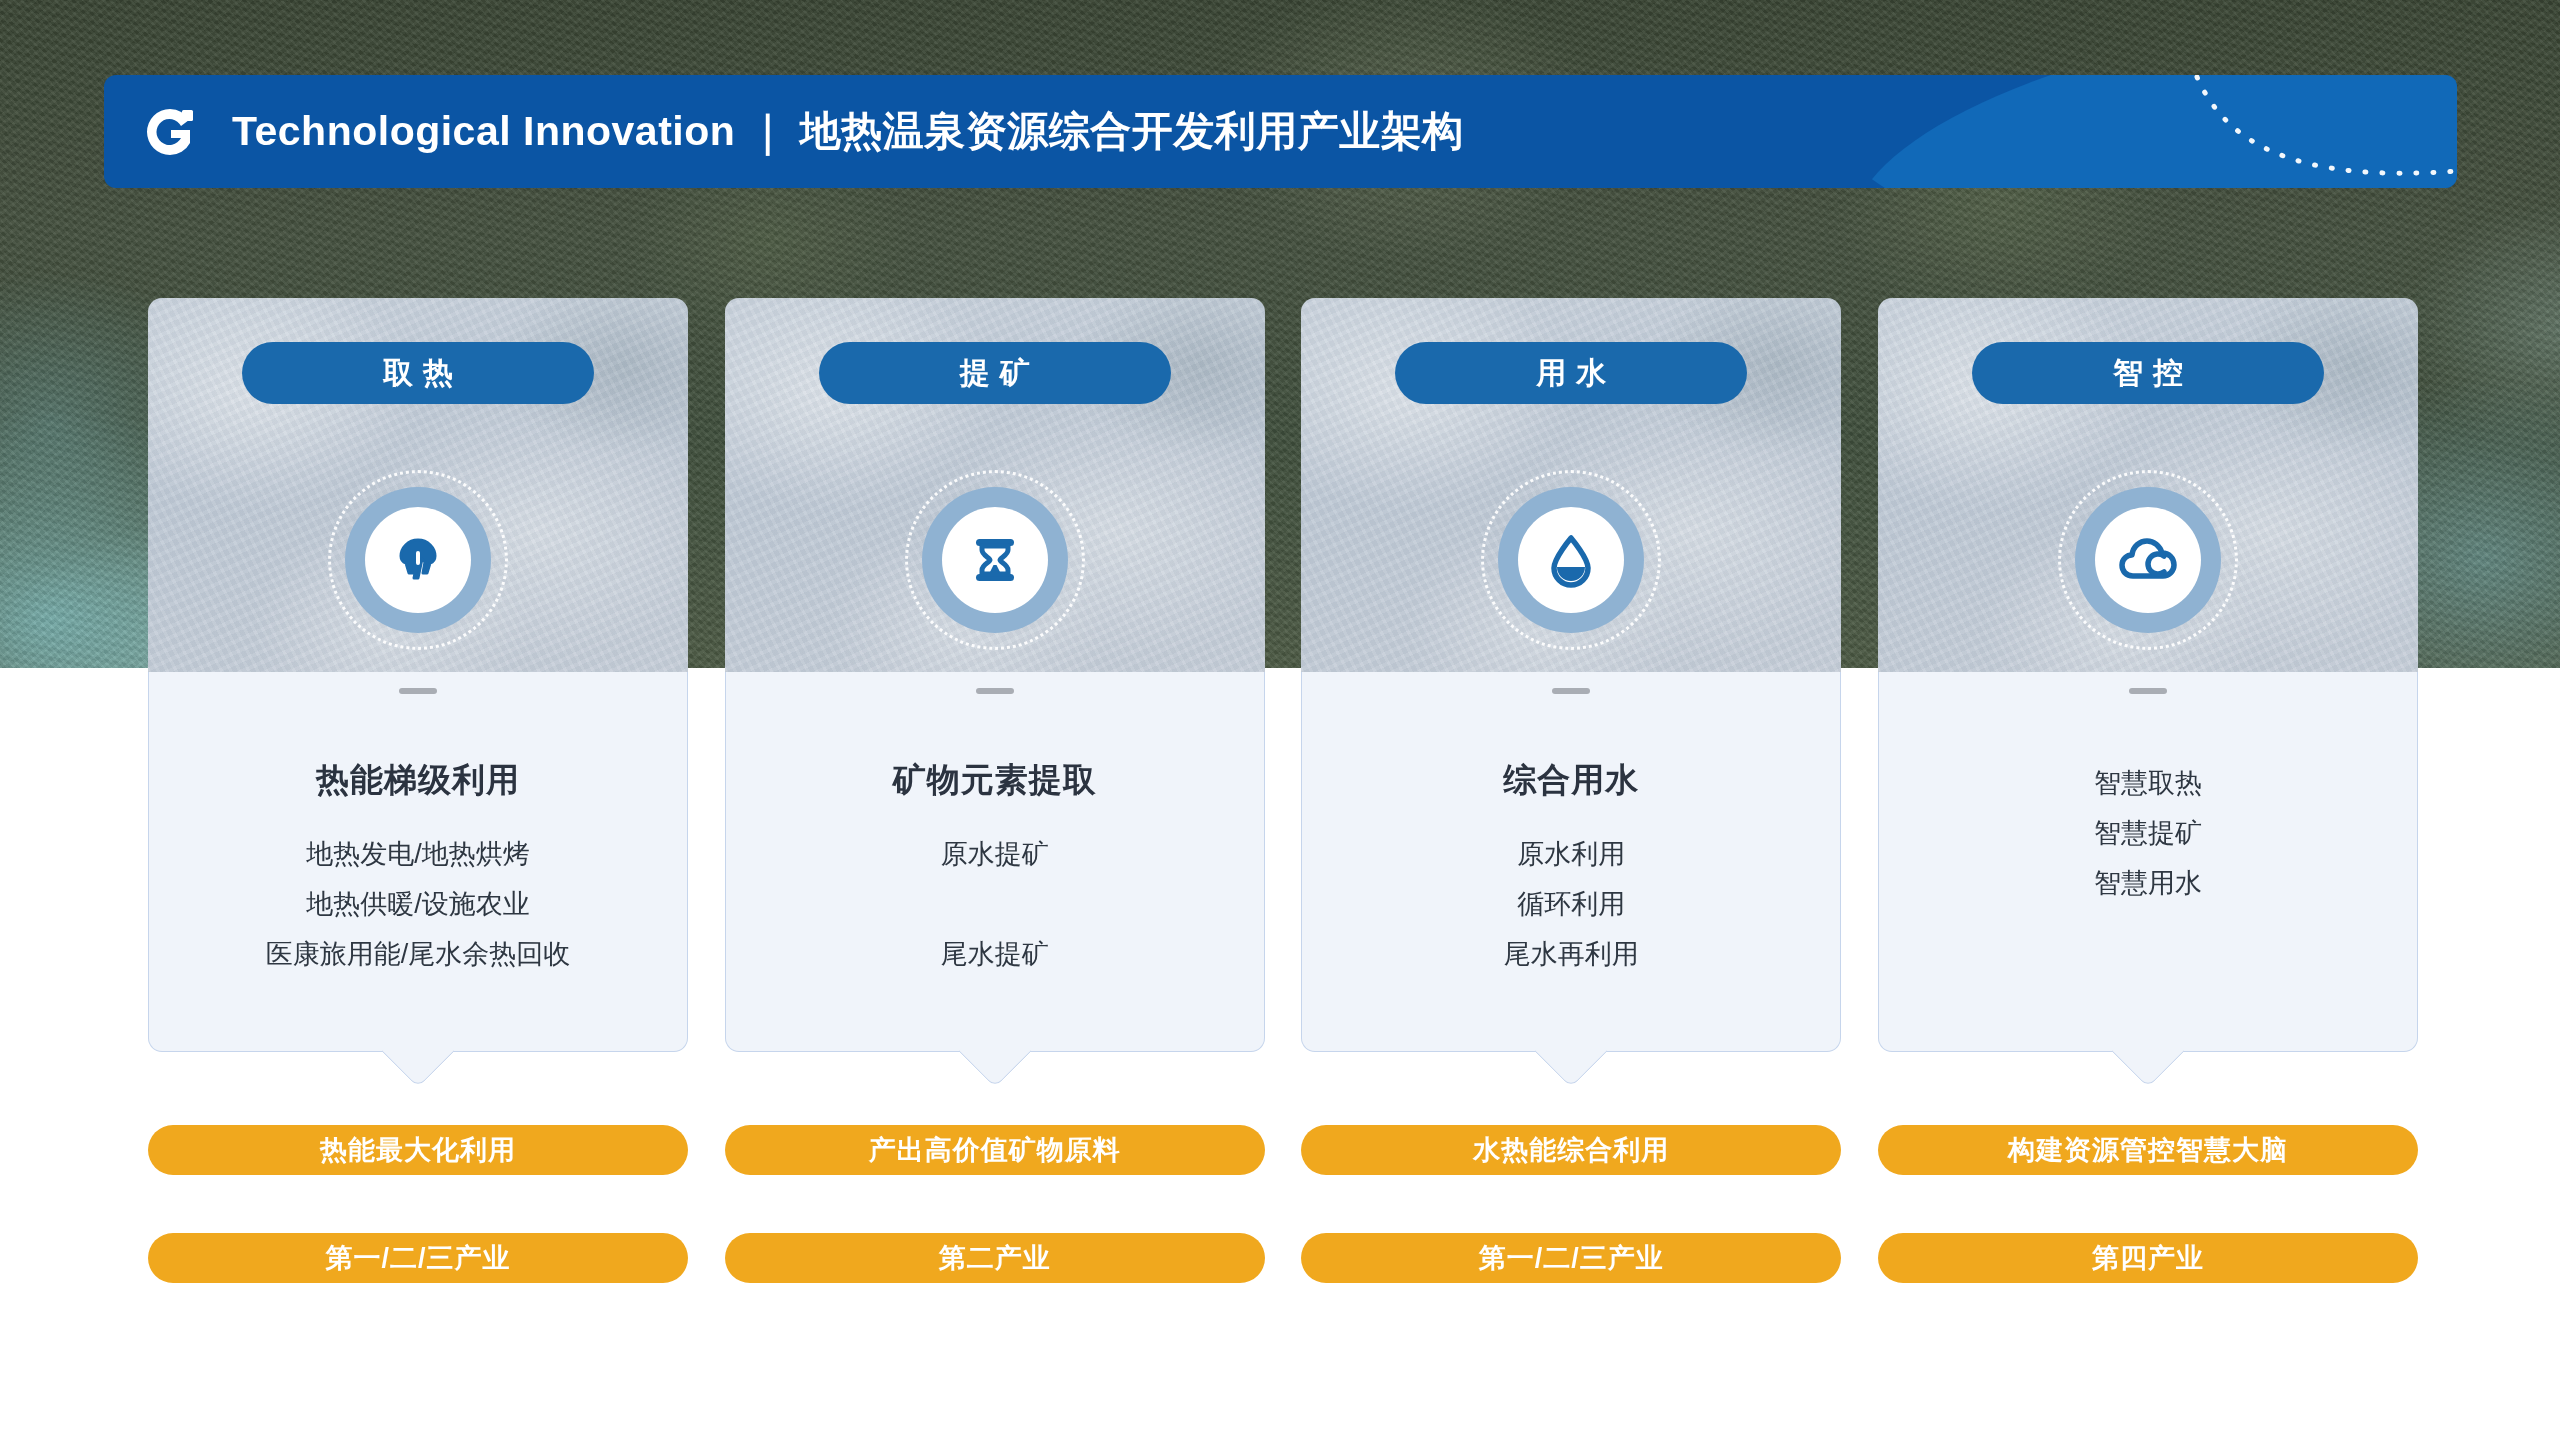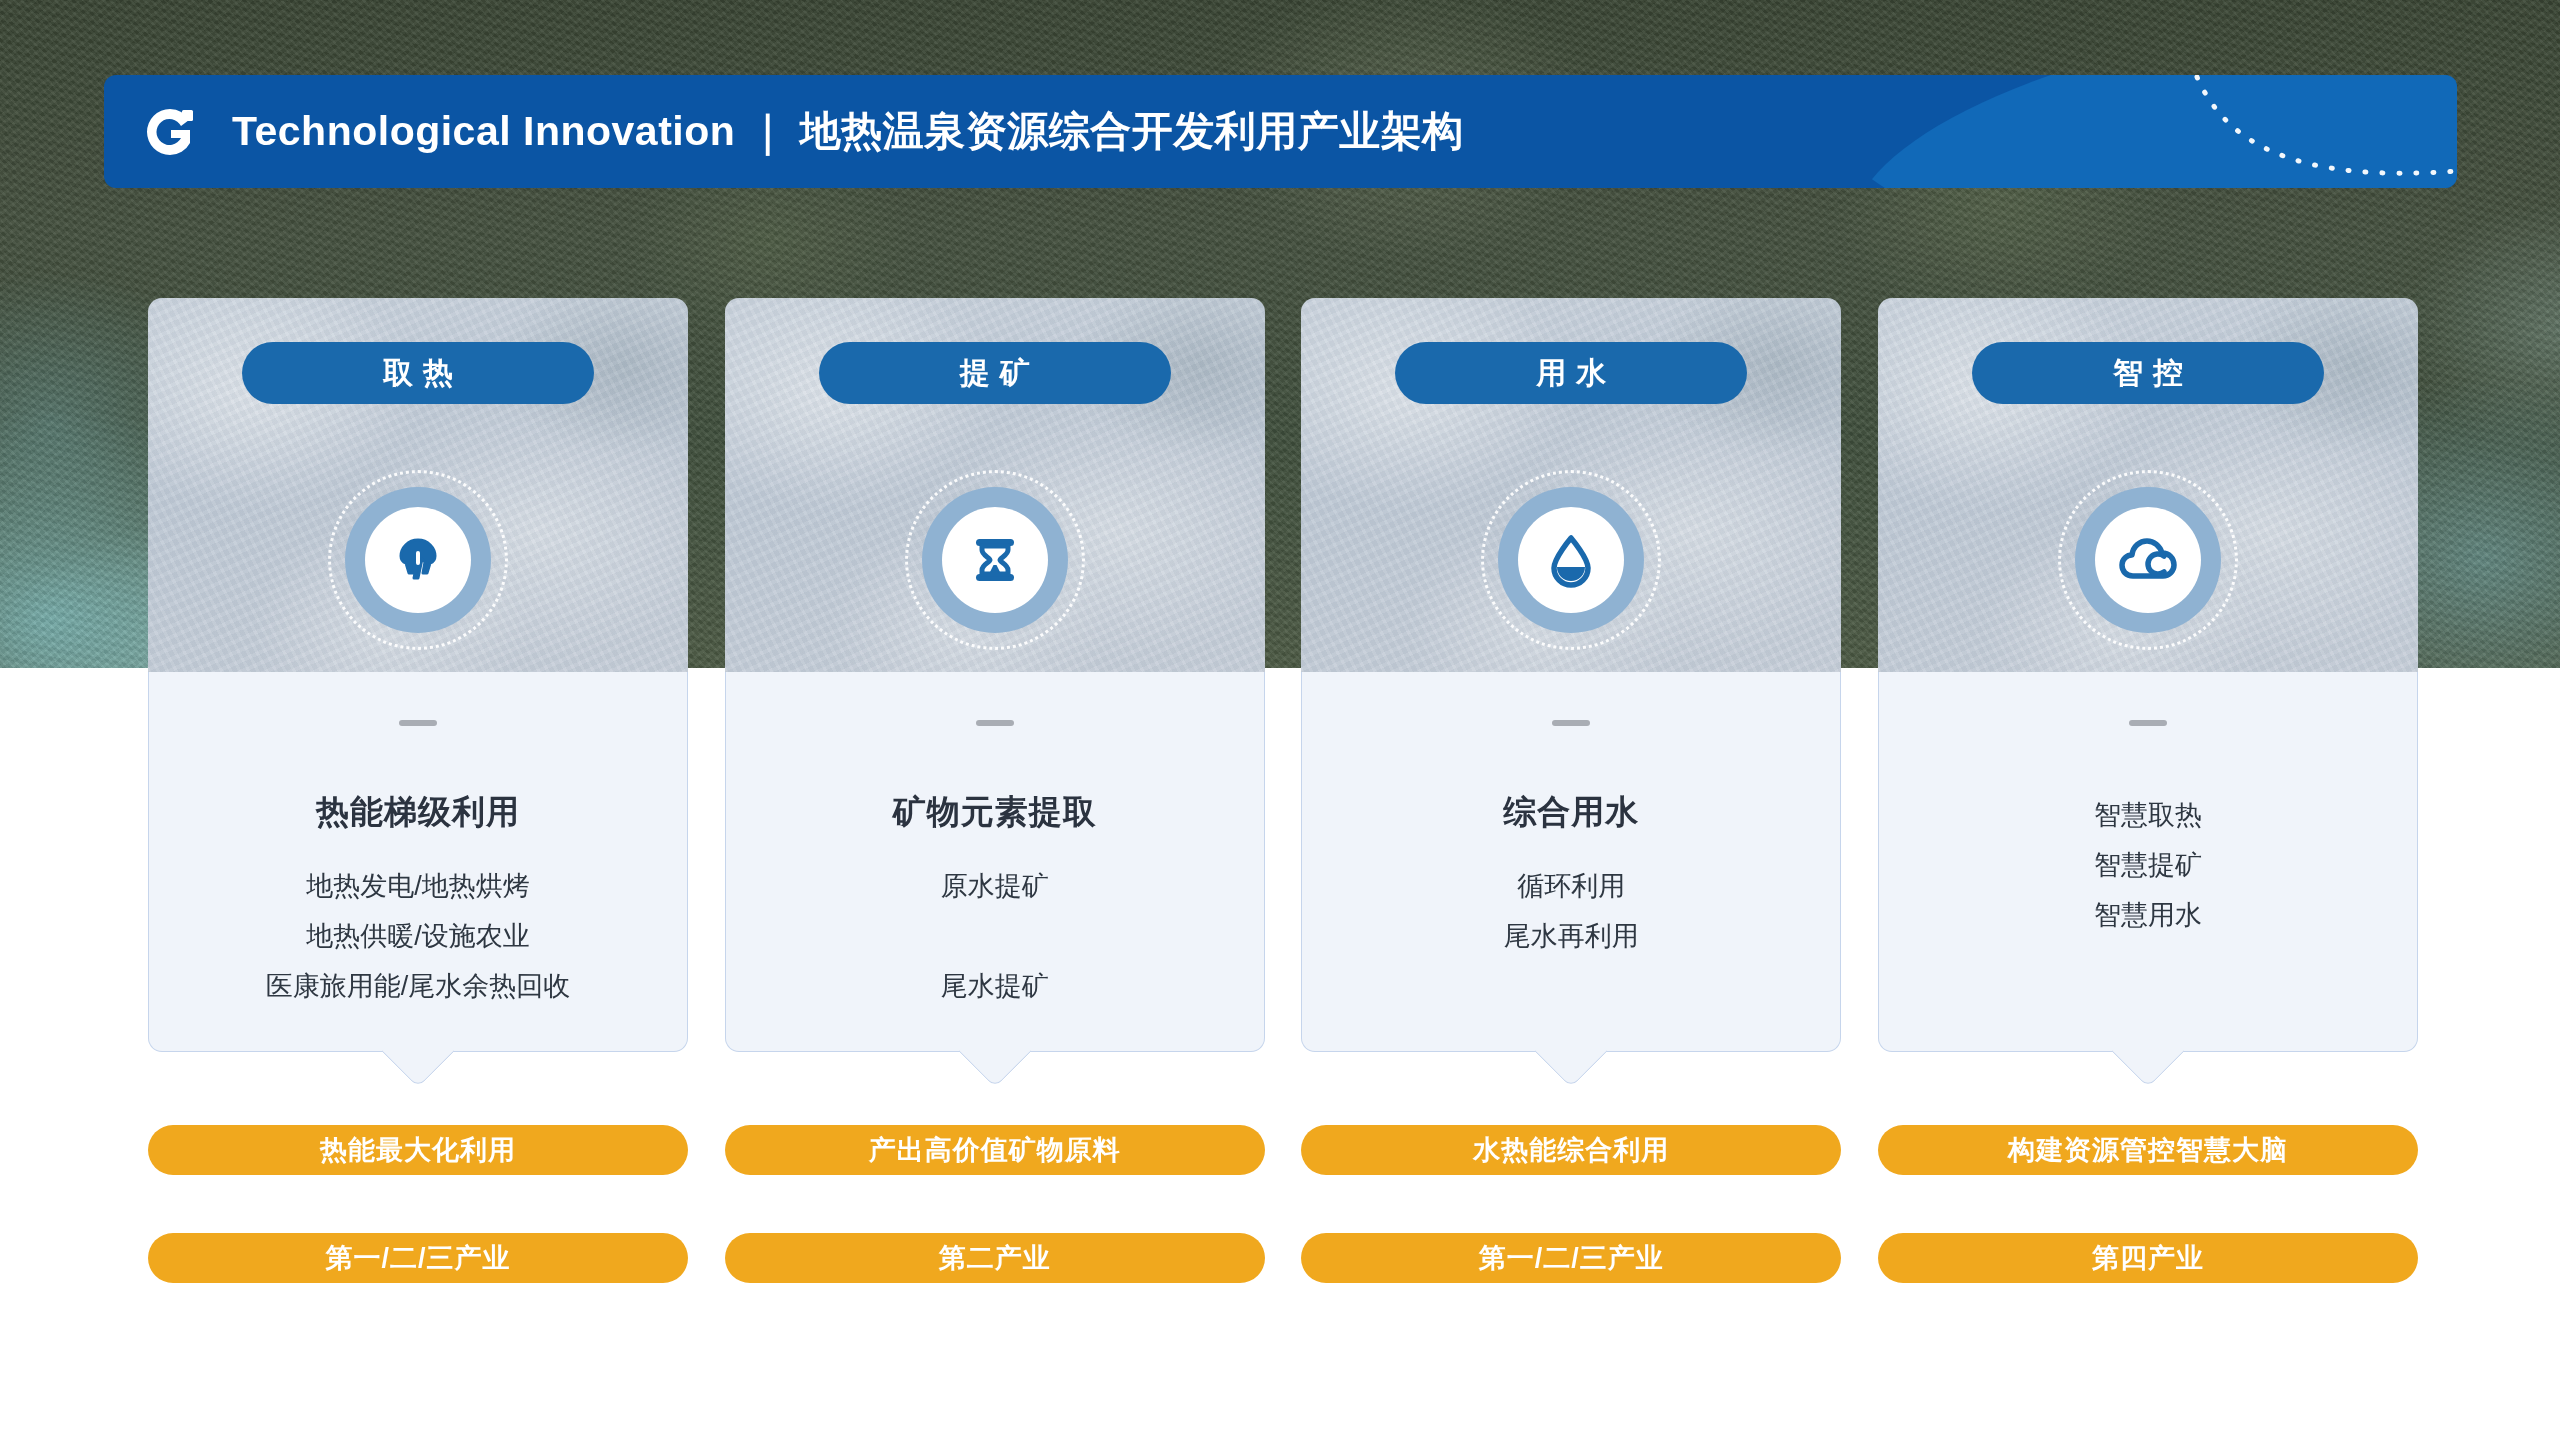--- a/index.html
+++ b/index.html
@@ -128,21 +128,21 @@
     display:flex; align-items:center; justify-content:center;
   }
 
   .card-body {
     position:relative;
     background:#f0f4fa;
     border:1px solid #c6d5ec;
     border-top:none;
     border-radius:0 0 14px 14px;
     height:380px;
-    padding-top:48px;
+    padding-top:16px;
     text-align:center;
   }
   .card-divider {
     width:38px; height:6px; background:#a9adb4;
     border-radius:3px; margin:0 auto 64px;
   }
   .card-heading {
     font-size:33px; font-weight:700; color:#2b3340;
     margin-bottom:26px; letter-spacing:1px;
   }
@@ -260,20 +260,21 @@
             <path d="M28 6 C28 6 11 26 11 36 A17 17 0 0 0 45 36 C45 26 28 6 28 6 Z" fill="none" stroke="#1a69ac" stroke-width="5.5" stroke-linejoin="round"></path>
             <path d="M14 35 A14 14 0 0 0 42 35 Z" fill="#1a69ac"></path>
           </svg>
         </div>
       </div>
     </div>
     <div class="card-body">
       <div class="card-divider"></div>
       <div class="card-heading">综合用水</div>
       <div class="card-lines">
+        <div>原水利用</div>
         <div>循环利用</div>
         <div>尾水再利用</div>
       </div>
       <div class="card-tail"></div>
     </div>
   </div>
 
   <div class="card">
     <div class="card-top">
       <div class="card-badge">智控</div>

